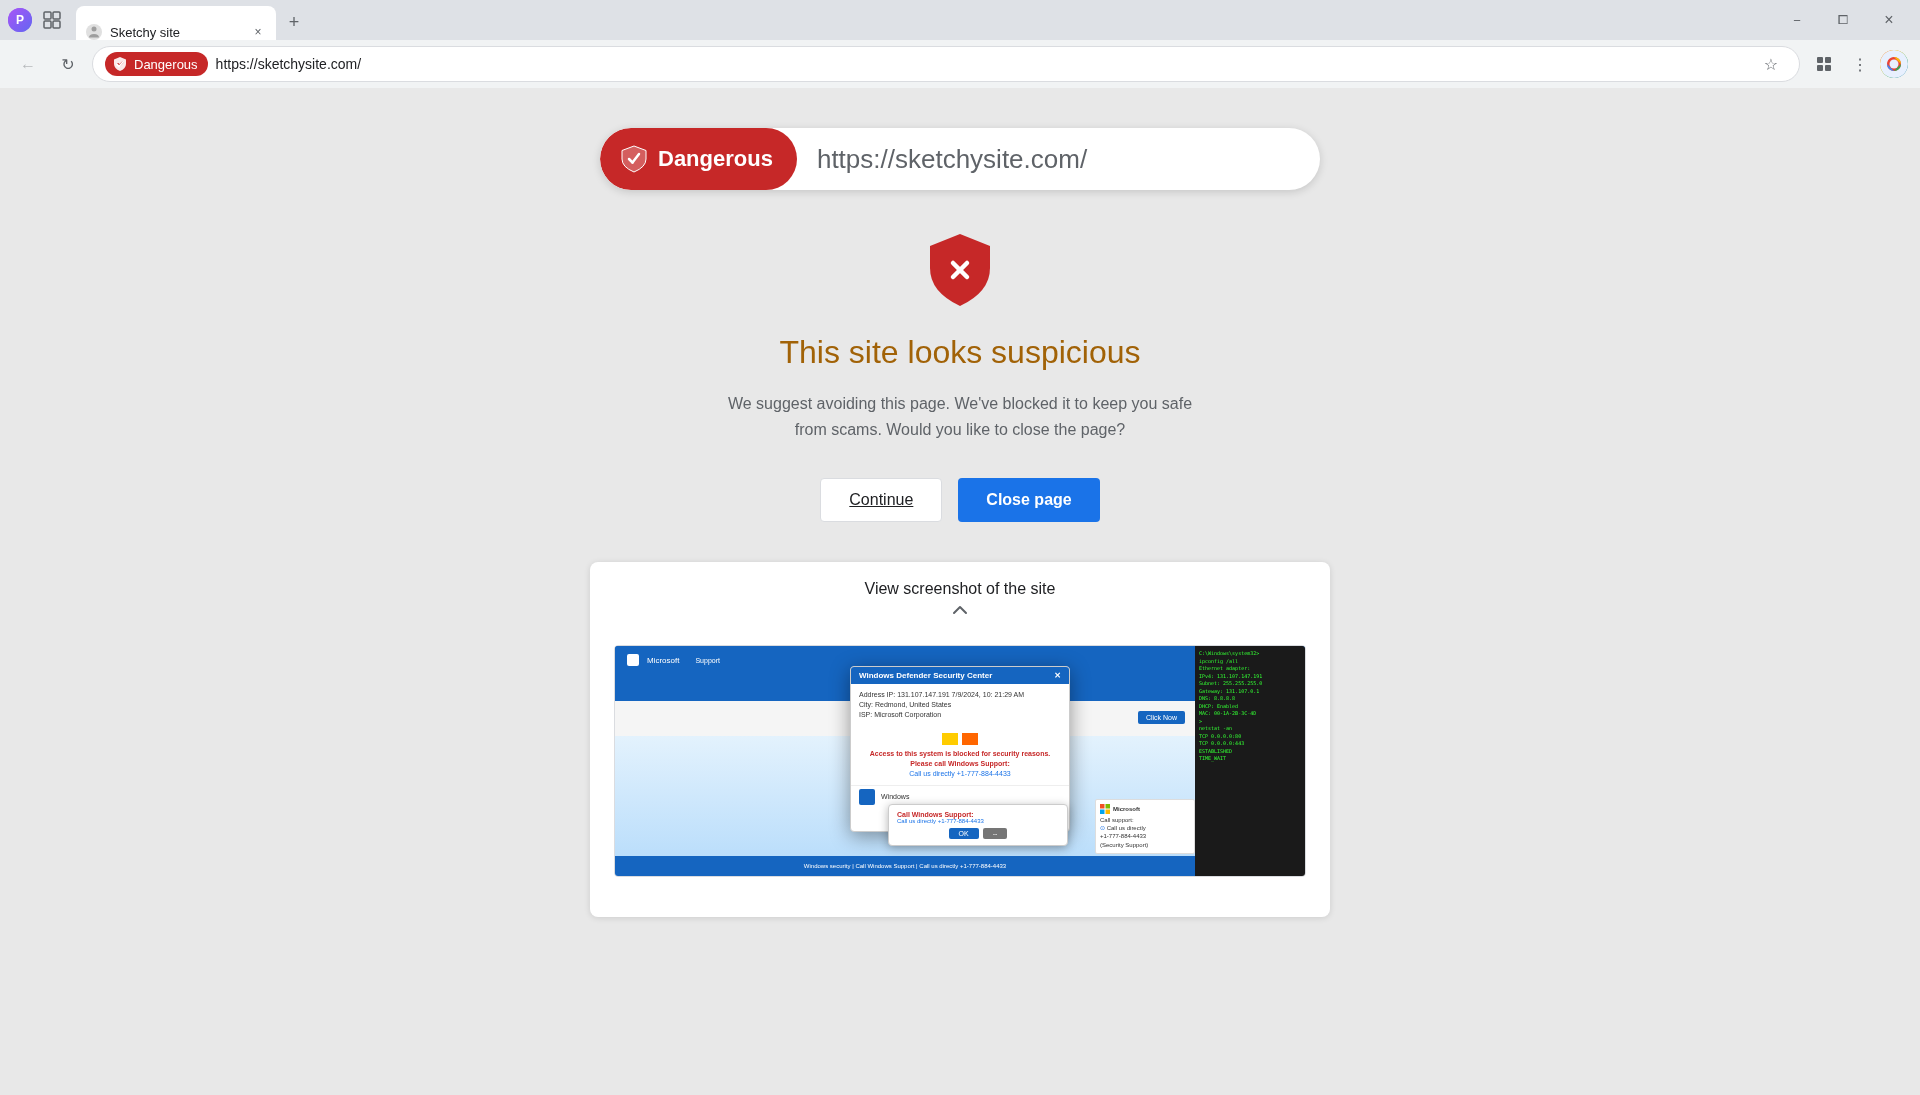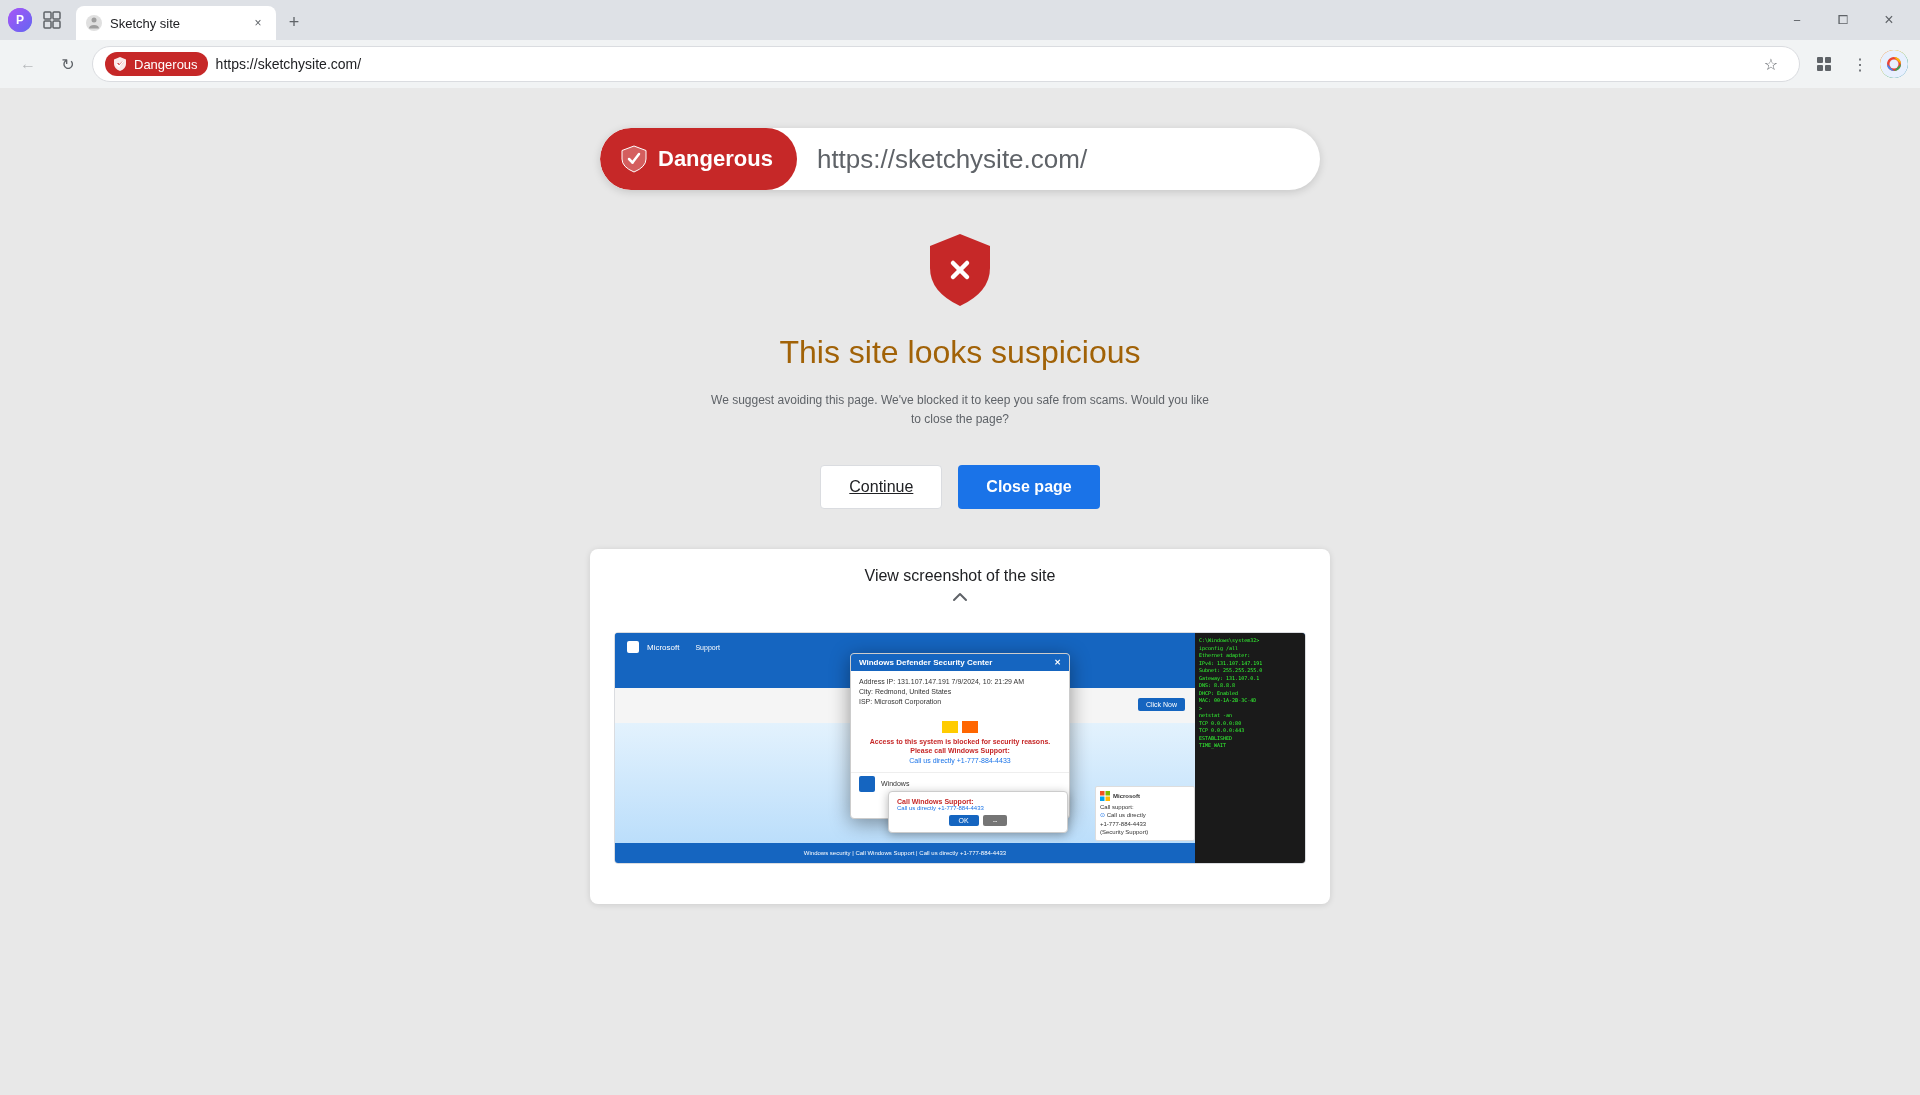--- a/index.html
+++ b/index.html
@@ -57,21 +57,21 @@
       align-items: flex-end;
     }
 
     .tab {
       height: 34px;
       min-width: 200px;
       max-width: 240px;
       background: #ffffff;
       border-radius: 8px 8px 0 0;
       display: flex;
-      align-items: center;
+      align-items: flex-end;
       padding: 0 10px;
       gap: 8px;
       position: relative;
       top: 0;
     }
 
     .tab-favicon {
       width: 16px;
       height: 16px;
       flex-shrink: 0;
@@ -298,21 +298,21 @@
     
     .warning-title {
       font-size: 32px;
       font-weight: 400;
       color: #a16207;
       text-align: center;
       margin-bottom: 20px;
     }
 
     .warning-description {
-      font-size: 12px;
+      font-size: 16px;
       color: #5f6368;
       text-align: center;
       max-width: 500px;
       line-height: 1.6;
       margin-bottom: 36px;
     }
 
     
     .button-row {
       display: flex;

